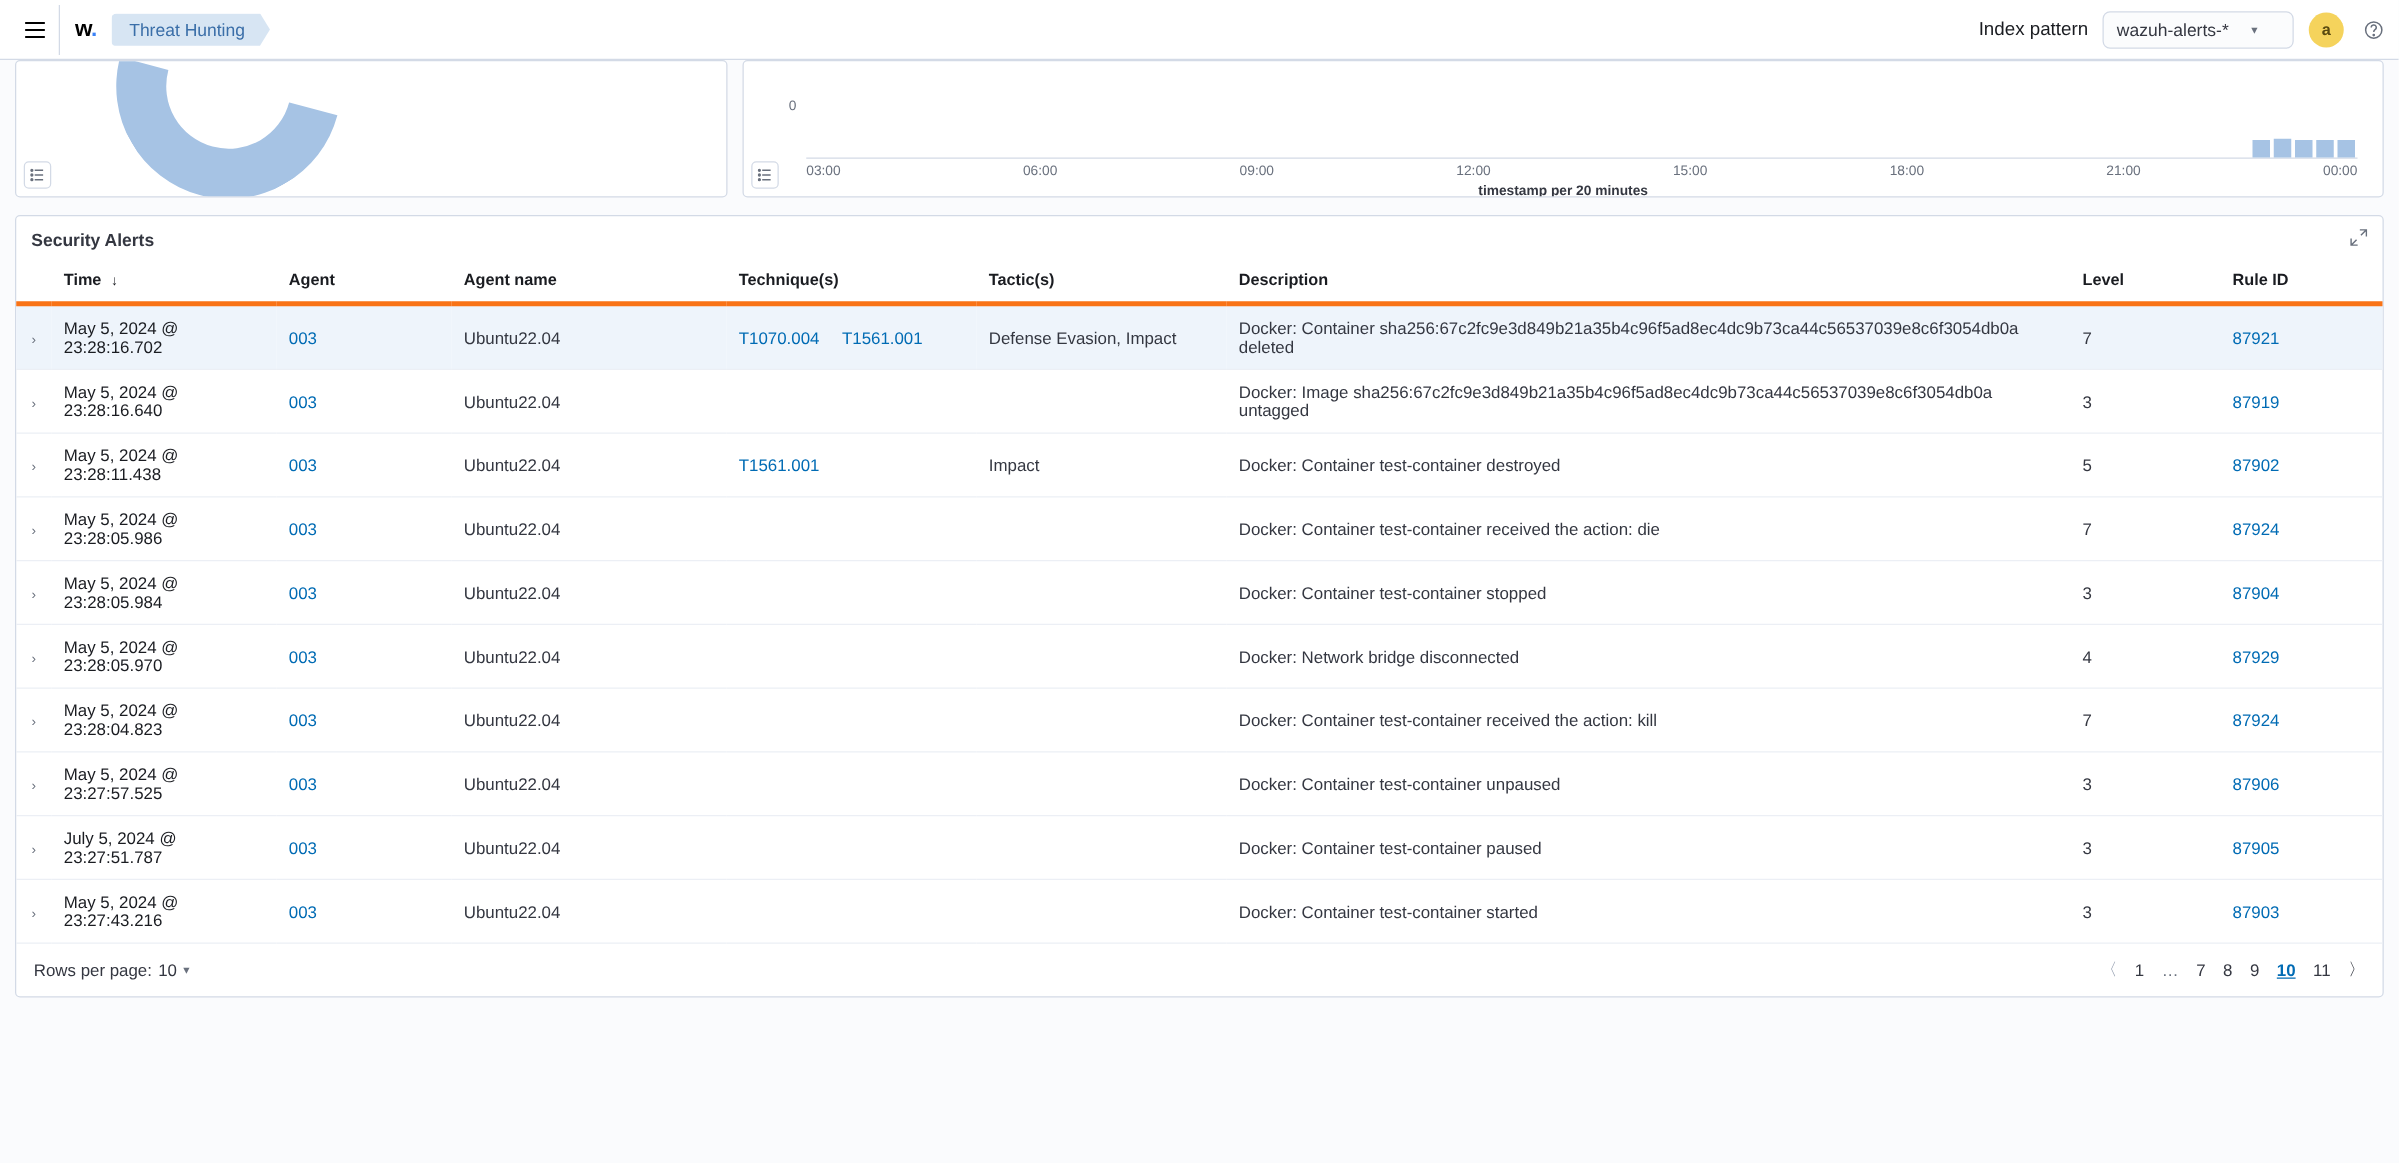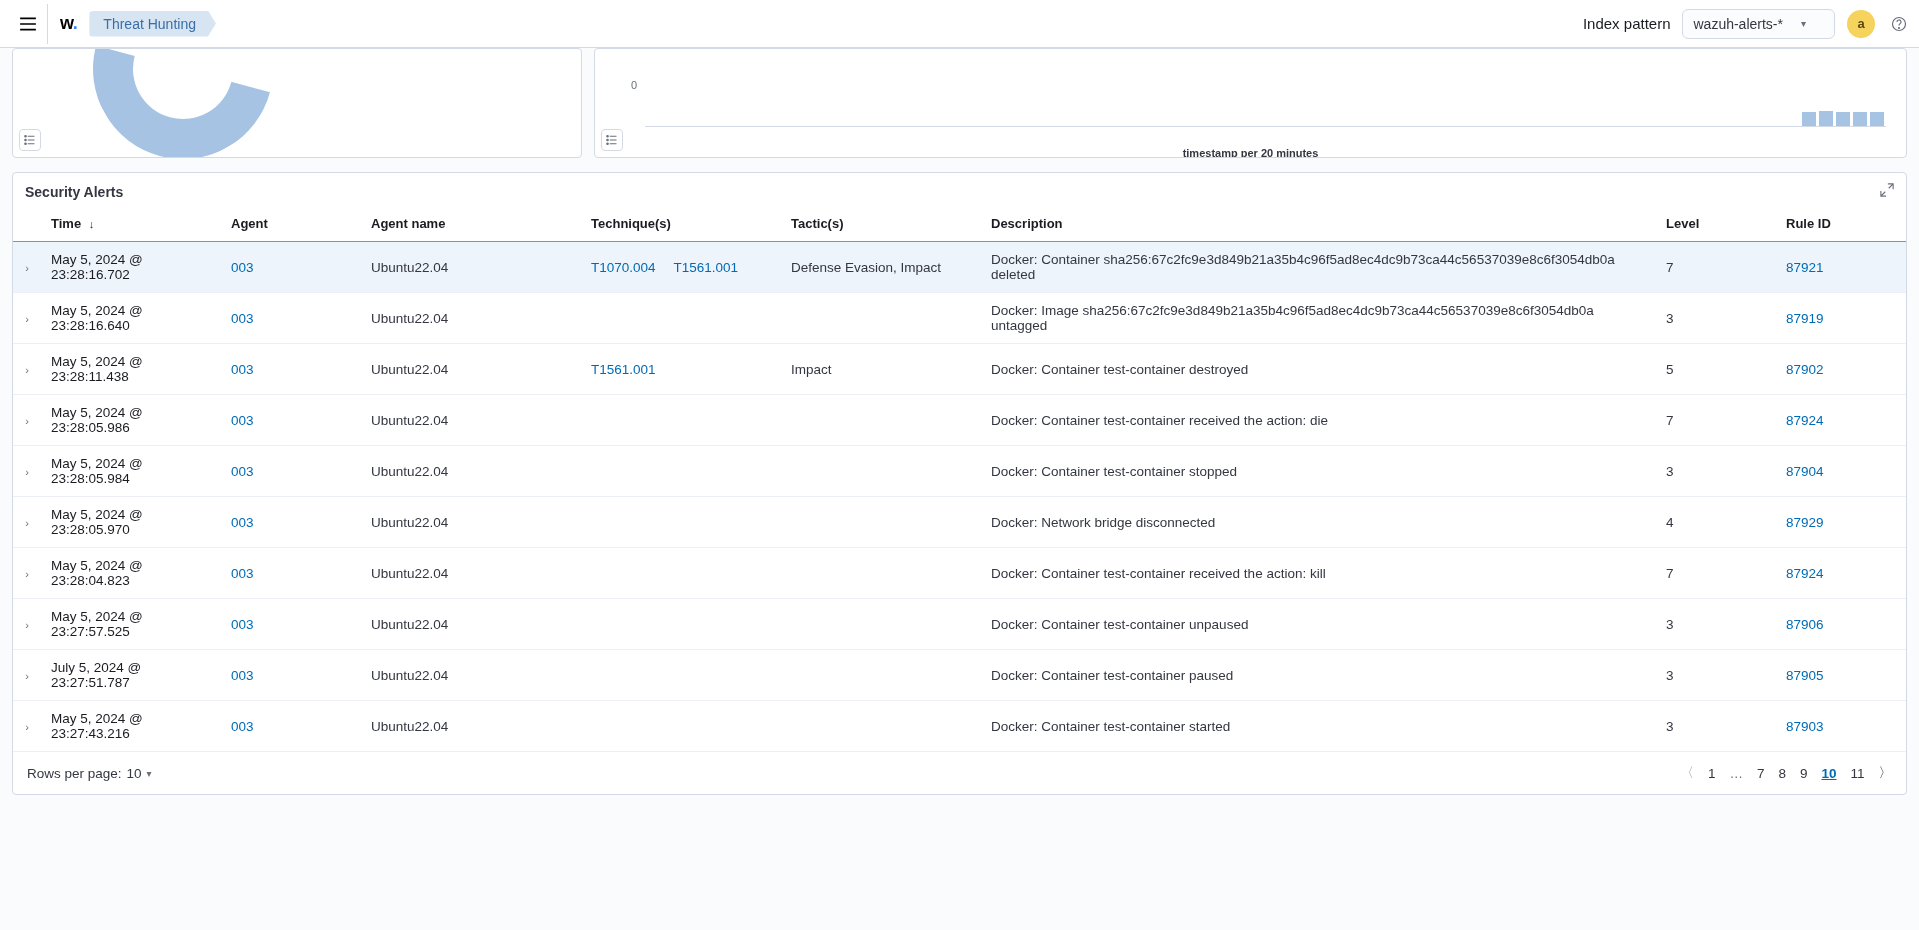--- a/index.html
+++ b/index.html
@@ -141,21 +141,21 @@
     gap: 20px;
   }
   .alerts-title { font-weight: 700; font-size: 14px; }
   .expand-btn { color: #69707d; cursor: pointer; }
   table { width: 100%; border-collapse: collapse; }
   thead th {
     text-align: left;
     font-size: 13px;
     font-weight: 700;
     padding: 10px 10px;
-    border-bottom: 1px solid #f97316;
+    border-bottom: 4px solid #f97316;
     color: #1a1c21;
     white-space: nowrap;
   }
   tbody td {
     font-size: 13.5px;
     padding: 10px 10px;
     border-bottom: 1px solid #eceff5;
     vertical-align: middle;
   }
   tbody tr.hovered { background: #eef4fb; }
@@ -226,20 +226,30 @@
             <circle cx="2" cy="3" r="1" fill="#69707d"></circle>
             <circle cx="2" cy="8" r="1" fill="#69707d"></circle>
             <circle cx="2" cy="13" r="1" fill="#69707d"></circle>
           </svg>
       </div>
     </div>
     <div class="panel bar">
       <div class="bar-chart-area">
         <span class="y-zero">0</span>
         <div class="x-axis"></div>
+        <div class="x-ticks">
+          <span>03:00</span>
+          <span>06:00</span>
+          <span>09:00</span>
+          <span>12:00</span>
+          <span>15:00</span>
+          <span>18:00</span>
+          <span>21:00</span>
+          <span>00:00</span>
+        </div>
         <div class="x-label">timestamp per 20 minutes</div>
         <div class="bars-right">
           <div class="bar" style="height:14px"></div>
           <div class="bar" style="height:15px"></div>
           <div class="bar" style="height:14px"></div>
           <div class="bar" style="height:14px"></div>
           <div class="bar" style="height:14px"></div>
         </div>
       </div>
       <div class="legend-btn">

